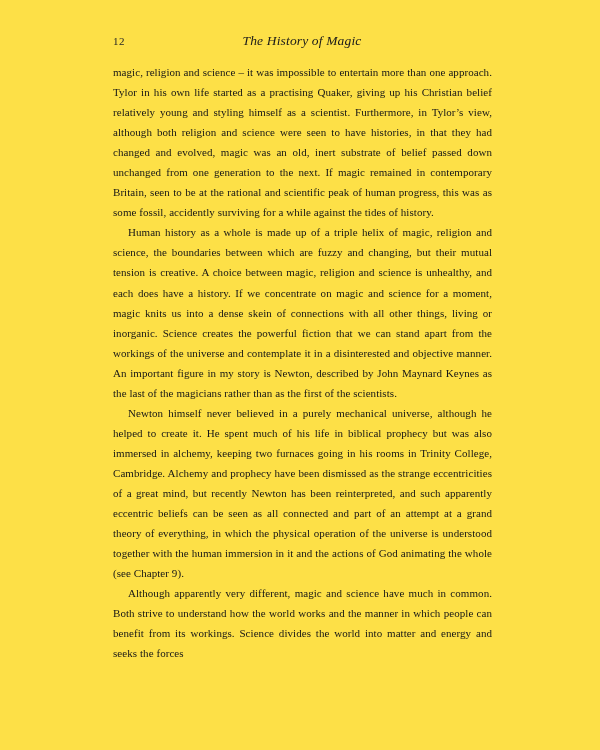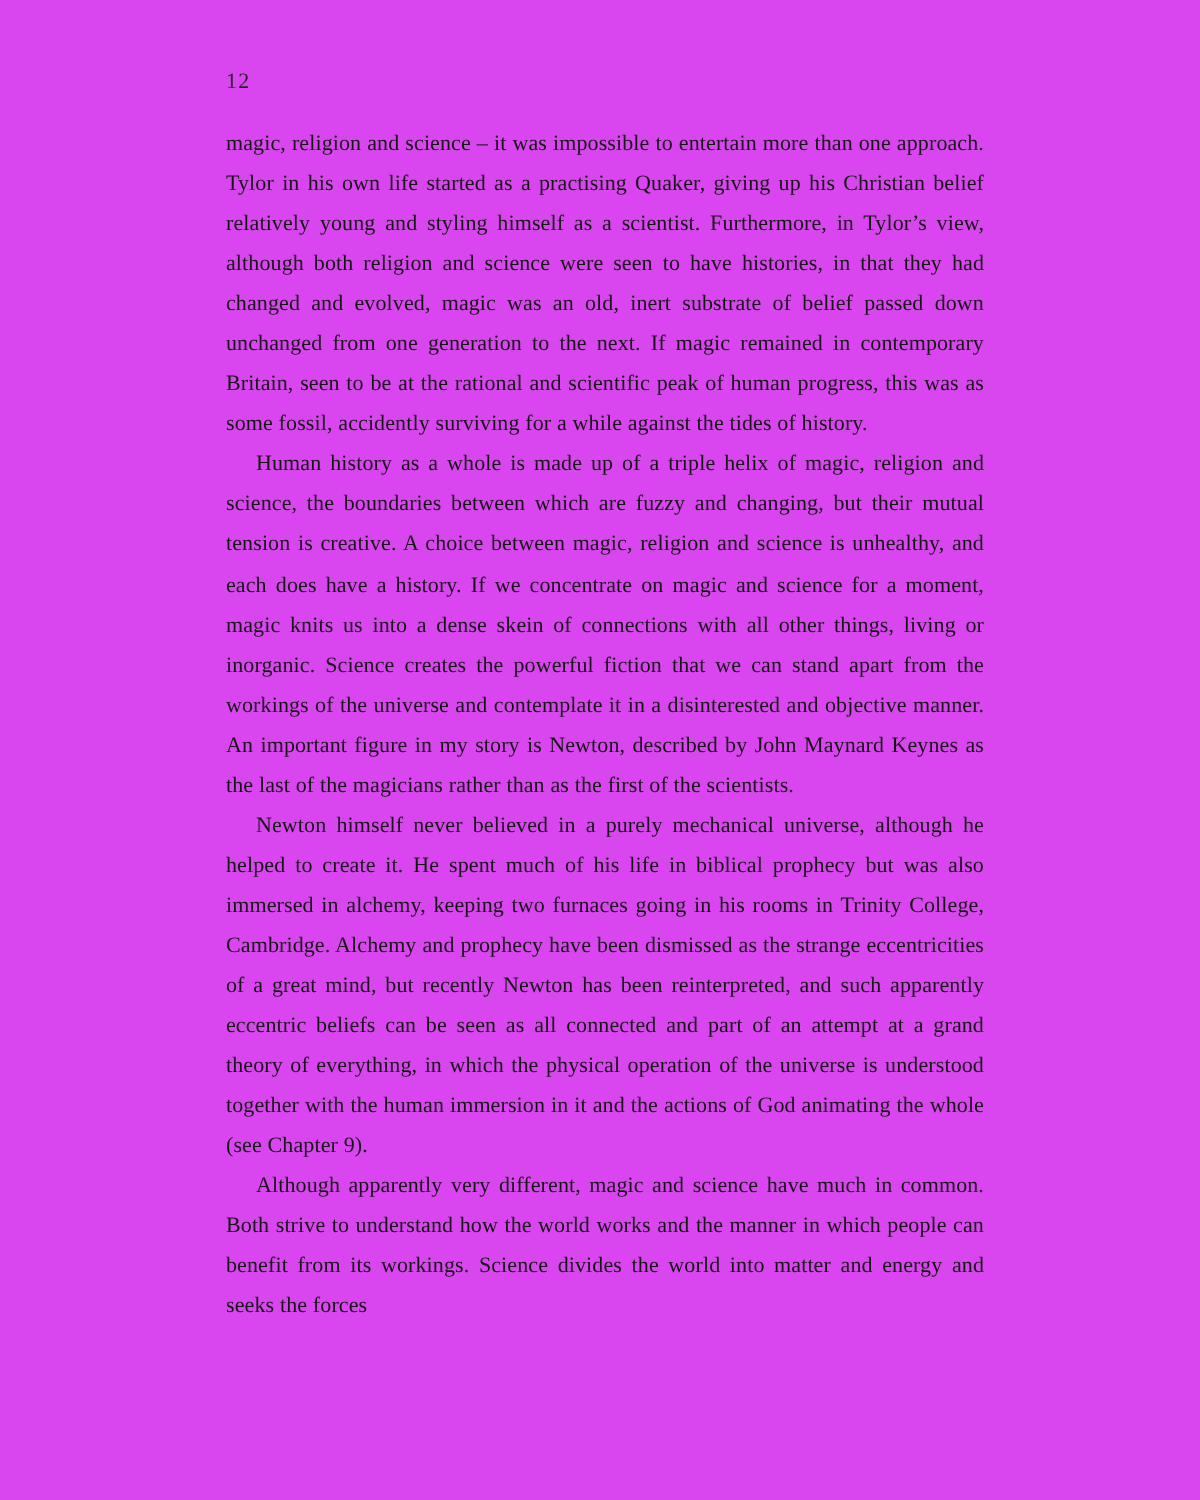--- a/index.html
+++ b/index.html
@@ -5,21 +5,21 @@
   html, body {
     margin: 0;
     padding: 0;
     background: #ffffff;
   }
 
   .page {
     position: relative;
     width: 600px;
     height: 750px;
-    background: #d946ef;
+    background: #fde047;
     overflow: hidden;
     font-family: "Liberation Serif", "DejaVu Serif", serif;
     color: #1a1a1a;
     -webkit-font-smoothing: antialiased;
   }
 
   
   .page-header {
     position: absolute;
     top: 33px;
@@ -74,20 +74,21 @@
     text-indent: 15px;
   }
 </style>
 </head>
 <body>
 
 <div class="page">
 
   <div class="page-header">
     <div class="folio">12</div>
+    <div class="running-head">The History of Magic</div>
   </div>
 
   <div class="text-block">
     <p class="para">magic, religion and science – it was impossible to entertain more than one approach. Tylor in his own life started as a practising Quaker, giving up his Christian belief relatively young and styling himself as a scientist. Furthermore, in Tylor’s view, although both religion and science were seen to have histories, in that they had changed and evolved, magic was an old, inert substrate of belief passed down unchanged from one generation to the next. If magic remained in contemporary Britain, seen to be at the rational and scientific peak of human progress, this was as some fossil, accidently surviving for a while against the tides of history.</p>
     <p class="para indent">Human history as a whole is made up of a triple helix of magic, religion and science, the boundaries between which are fuzzy and changing, but their mutual tension is creative. A choice between magic, religion and science is unhealthy, and each does have a history. If we concentrate on magic and science for a moment, magic knits us into a dense skein of connections with all other things, living or inorganic. Science creates the powerful fiction that we can stand apart from the workings of the universe and contemplate it in a disinterested and objective manner. An important figure in my story is Newton, described by John Maynard Keynes as the last of the magicians rather than as the first of the scientists.</p>
     <p class="para indent">Newton himself never believed in a purely mechanical universe, although he helped to create it. He spent much of his life in biblical prophecy but was also immersed in alchemy, keeping two furnaces going in his rooms in Trinity College, Cambridge. Alchemy and prophecy have been dismissed as the strange eccentricities of a great mind, but recently Newton has been reinterpreted, and such apparently eccentric beliefs can be seen as all connected and part of an attempt at a grand theory of everything, in which the physical operation of the universe is understood together with the human immersion in it and the actions of God animating the whole (see Chapter 9).</p>
     <p class="para indent">Although apparently very different, magic and science have much in common. Both strive to understand how the world works and the manner in which people can benefit from its workings. Science divides the world into matter and energy and seeks the forces</p>
   </div>
 
 </div>

